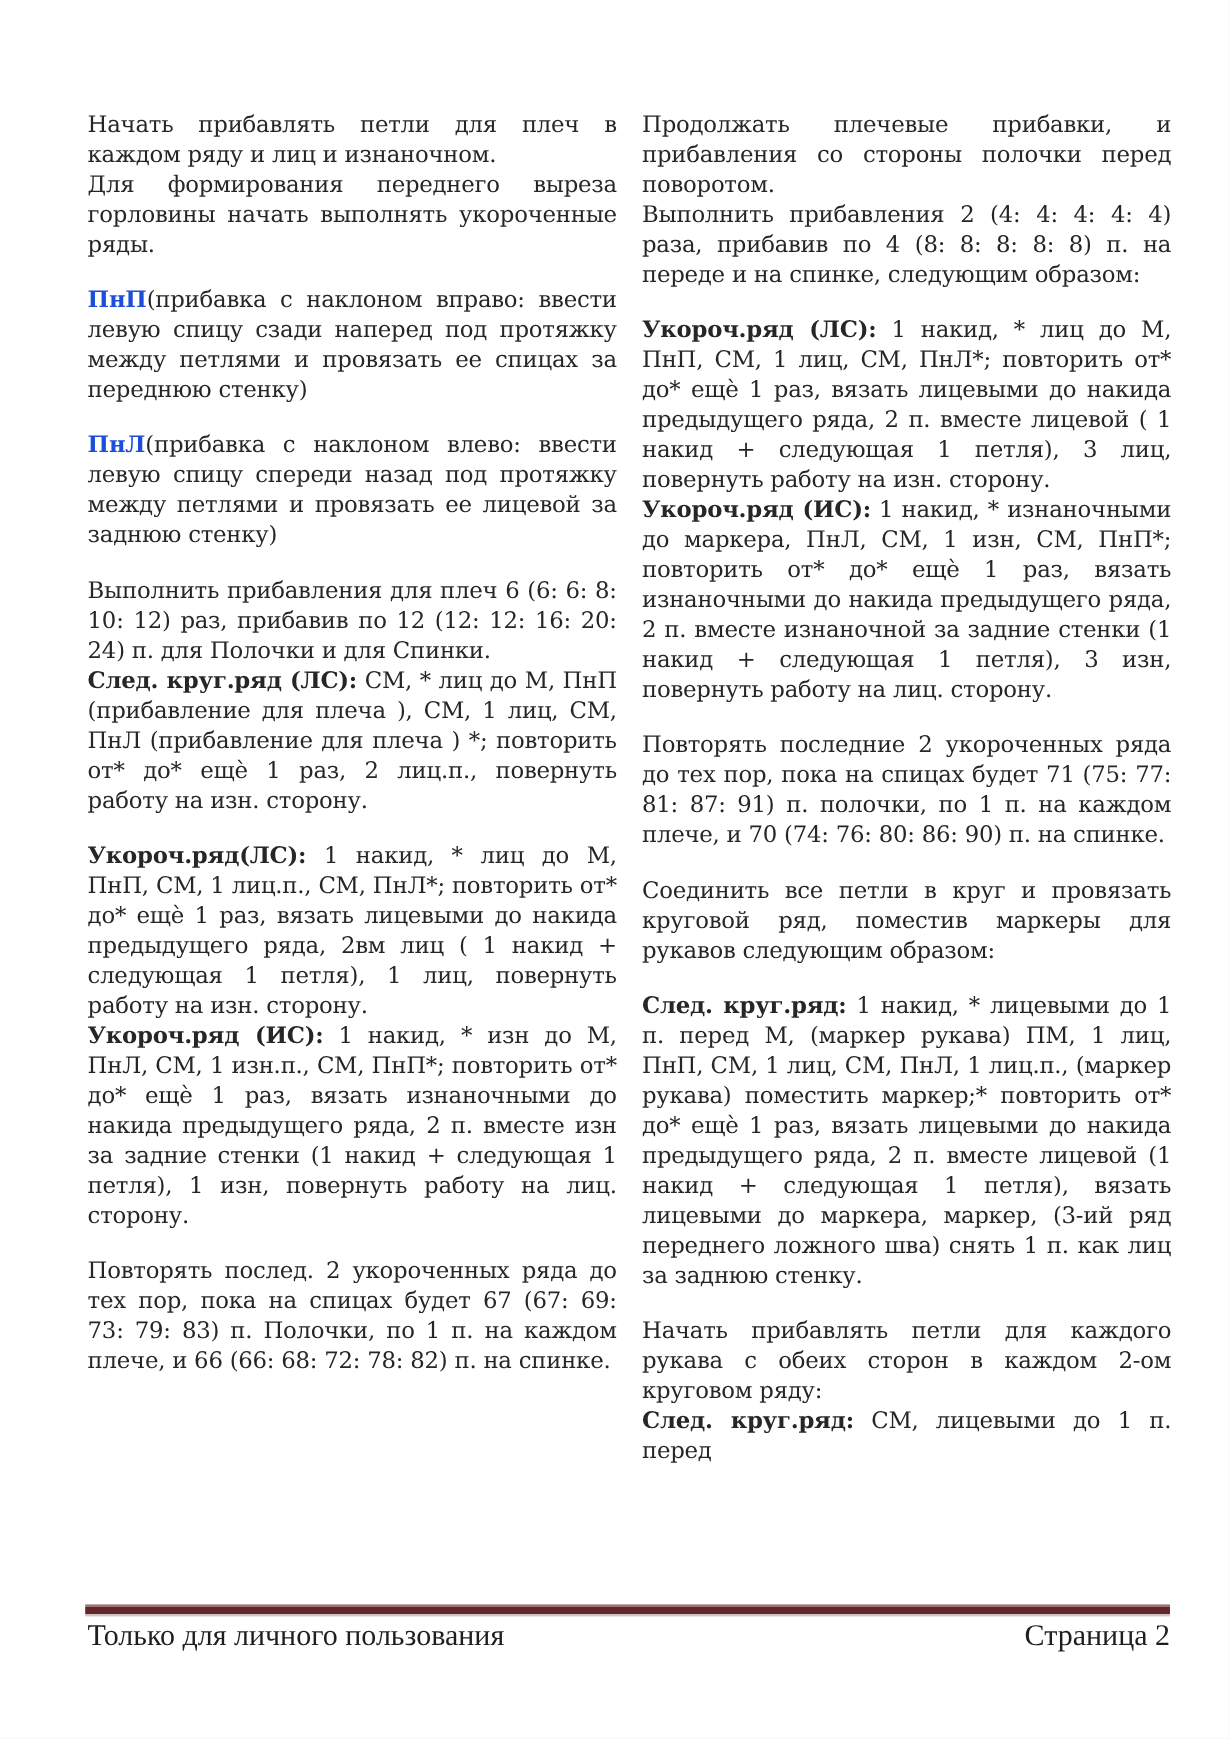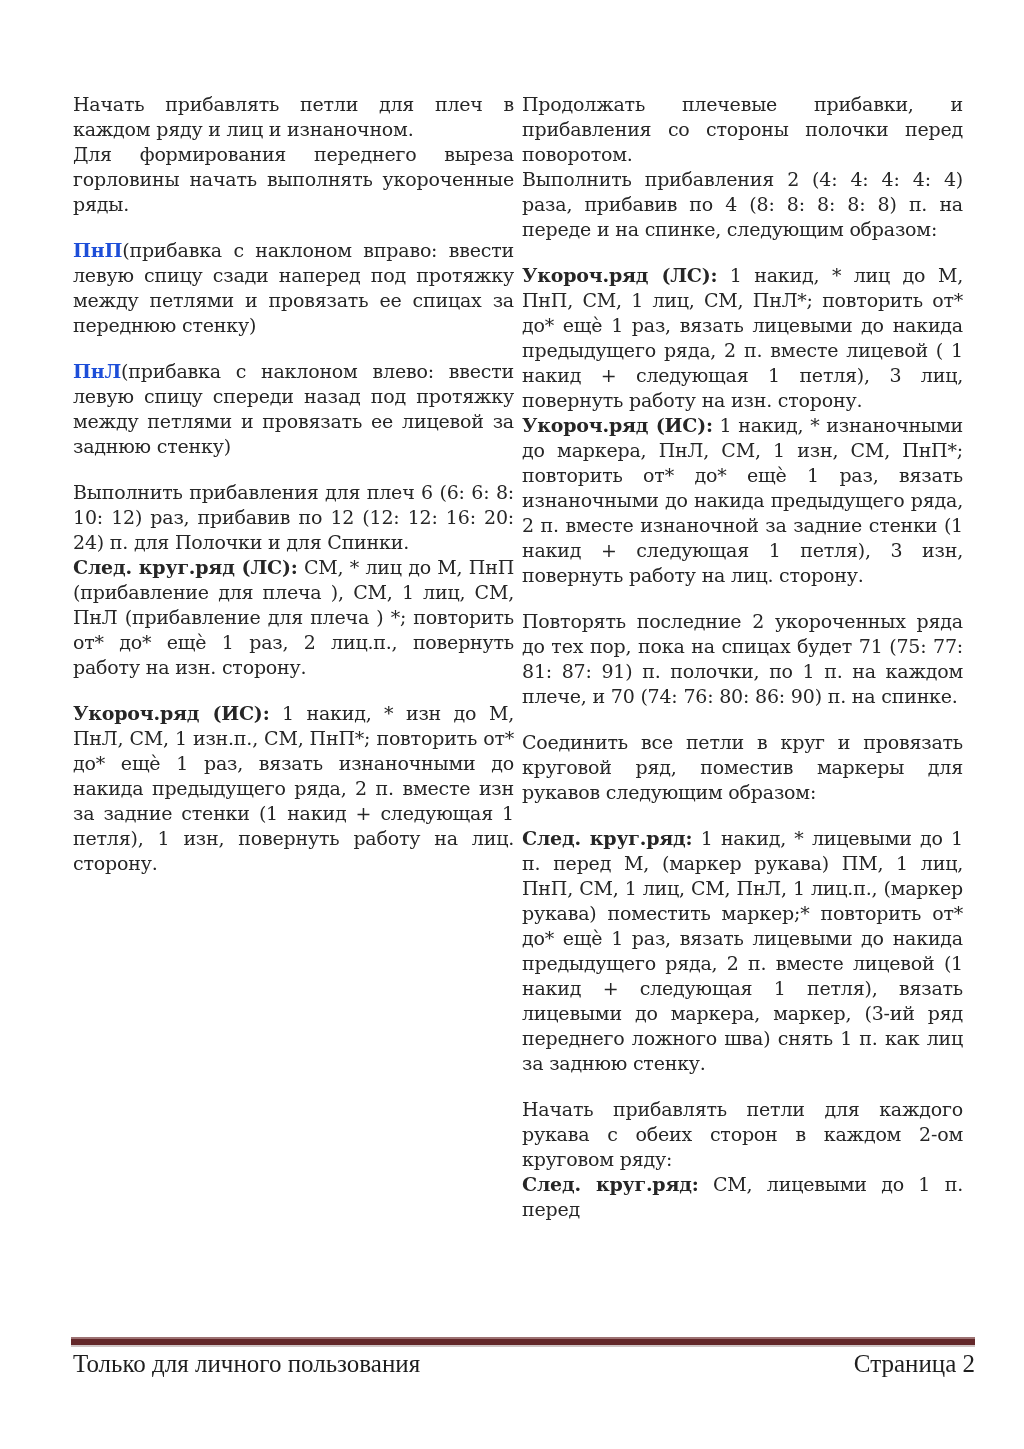--- a/index.html
+++ b/index.html
@@ -10,21 +10,21 @@
     background:#ffffff;
     overflow:hidden;
     font-family:"DejaVu Serif", serif;
     color:#262626;
   }
   .columns {
     position:absolute;
     left:73px; top:92px;
     width:903px;
     display:flex;
-    gap:8px;
+    gap:21px;
   }
   .col { flex:0 0 441px; width:441px; }
   .col p {
     margin:0;
     font-size:19px;
     line-height:25px;
     text-align:justify;
     letter-spacing:-0.2px;
   }
   .block { margin-bottom:21px; }
@@ -67,21 +67,25 @@
         <p><span class="lead-blue-bold">ПнП</span><span>(прибавка с наклоном вправо: ввести левую спицу сзади наперед под протяжку между петлями и провязать ее спицах за переднюю стенку)</span></p>
       </div>
       <div class="block">
         <p><span class="lead-blue-bold">ПнЛ</span><span>(прибавка с наклоном влево: ввести левую спицу спереди назад под протяжку между петлями и провязать ее лицевой за заднюю стенку)</span></p>
       </div>
       <div class="block">
         <p>Выполнить прибавления для плеч 6 (6: 6: 8: 10: 12) раз, прибавив по 12 (12: 12: 16: 20: 24) п. для Полочки и для Спинки.</p>
         <p><span class="lead-bold">След. круг.ряд (ЛС):</span><span> СМ, * лиц до М, ПнП (прибавление для плеча ), СМ, 1 лиц, СМ, ПнЛ (прибавление для плеча ) *; повторить от* до* ещè 1 раз, 2 лиц.п., повернуть работу на изн. сторону.</span></p>
       </div>
       <div class="block">
+        <p><span class="lead-bold">Укороч.ряд(ЛС):</span><span> 1 накид, * лиц до М, ПнП, СМ, 1 лиц.п., СМ, ПнЛ*; повторить от* до* ещè 1 раз, вязать лицевыми до накида предыдущего ряда, 2вм лиц ( 1 накид + следующая 1 петля), 1 лиц, повернуть работу на изн. сторону.</span></p>
         <p><span class="lead-bold">Укороч.ряд (ИС):</span><span> 1 накид, * изн до М, ПнЛ, СМ, 1 изн.п., СМ, ПнП*; повторить от* до* ещè 1 раз, вязать изнаночными до накида предыдущего ряда, 2 п. вместе изн за задние стенки (1 накид + следующая 1 петля), 1 изн, повернуть работу на лиц. сторону.</span></p>
+      </div>
+      <div class="block">
+        <p>Повторять послед. 2 укороченных ряда до тех пор, пока на спицах будет 67 (67: 69: 73: 79: 83) п. Полочки, по 1 п. на каждом плече, и 66 (66: 68: 72: 78: 82) п. на спинке.</p>
       </div>
     </div>
 
     <div class="col">
       <div class="block">
         <p>Продолжать плечевые прибавки, и прибавления со стороны полочки перед поворотом.</p>
         <p>Выполнить прибавления 2 (4: 4: 4: 4: 4) раза, прибавив по 4 (8: 8: 8: 8: 8) п. на переде и на спинке, следующим образом:</p>
       </div>
       <div class="block">
         <p><span class="lead-bold">Укороч.ряд (ЛС):</span><span> 1 накид, * лиц до М, ПнП, СМ, 1 лиц, СМ, ПнЛ*; повторить от* до* ещè 1 раз, вязать лицевыми до накида предыдущего ряда, 2 п. вместе лицевой ( 1 накид + следующая 1 петля), 3 лиц, повернуть работу на изн. сторону.</span></p>

